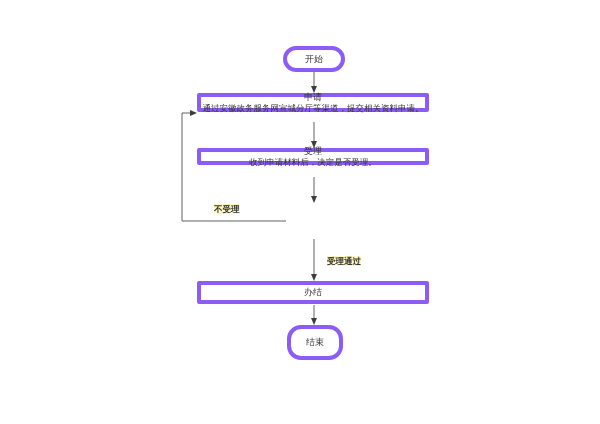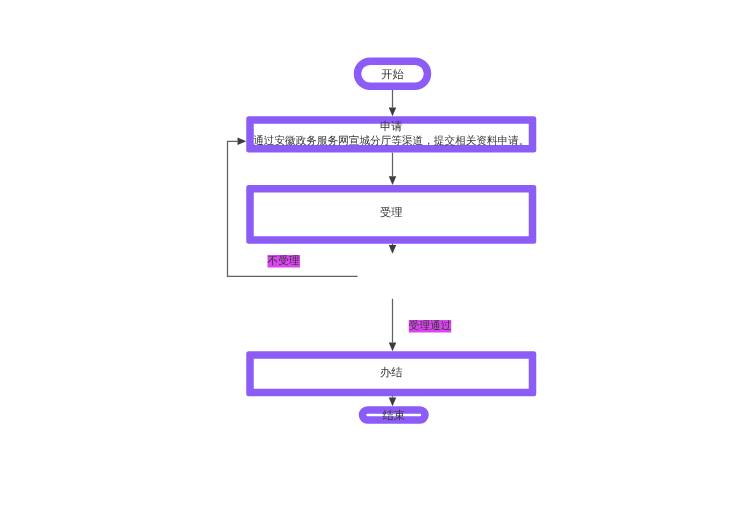--- a/index.html
+++ b/index.html
@@ -13,21 +13,21 @@
     height: 424px;
     background: #ffffff;
     font-family: "DejaVu Sans", sans-serif;
     color: #333333;
     overflow: hidden;
   }
   .node {
     position: absolute;
     box-sizing: border-box;
     background: #ffffff;
-    border: 6px solid #8b5cf6;
+    border: 4px solid #8b5cf6;
     display: flex;
     flex-direction: column;
     align-items: center;
     justify-content: center;
     text-align: right;
   }
   .terminal {
     border-radius: 14px;
     font-size: 9px;
   }
@@ -38,45 +38,46 @@
     font-size: 9px;
     line-height: 11px;
     white-space: nowrap;
   }
   .process .desc {
     font-size: 8.5px;
     line-height: 11px;
     white-space: nowrap;
   }
   #start-node   { left: 283px; top: 46px;  width: 62px;  height: 26px; }
-  #apply-node   { left: 197px; top: 93px;  width: 232px; height: 29px; }
-  #accept-node  { left: 197px; top: 148px; width: 232px; height: 47px; }
-  #complete-node{ left: 197px; top: 281px; width: 232px; height: 36px; }
-  #end-node     { left: 287px; top: 325px; width: 56px;  height: 14px; }
+  #apply-node   { left: 197px; top: 93px;  width: 232px; height: 19px; }
+  #accept-node  { left: 197px; top: 148px; width: 232px; height: 17px; }
+  #complete-node{ left: 197px; top: 281px; width: 232px; height: 23px; }
+  #end-node     { left: 287px; top: 325px; width: 56px;  height: 35px; }
   #decision-node {
     position: absolute;
     left: 285px; top: 203px;
     width: 58px; height: 36px;
   }
   #decision-node svg { position: absolute; left: 0; top: 0; }
   #decision-node .diamond-label {
     position: absolute;
     left: 0; top: 0; right: 0; bottom: 0;
     display: flex;
     align-items: center;
     justify-content: center;
     font-size: 8px;
     white-space: nowrap;
   }
   .edge-label {
     position: absolute;
     font-size: 8.5px;
     line-height: 10px;
-    background: #d946ef;
+    background: #fef9c3;
     white-space: nowrap;
+    font-weight: bold;
   }
   #reject-label { left: 214px; top: 204px; }
   #pass-label   { left: 327px; top: 256px; }
   #connector-layer {
     position: absolute;
     left: 0; top: 0;
     width: 600px; height: 424px;
   }
 </style>
 </head>
@@ -109,20 +110,21 @@
     <span>开始</span>
   </div>
 
   <div class="node process" id="apply-node">
     <div class="title">申请</div>
     <div class="desc">通过安徽政务服务网宣城分厅等渠道，提交相关资料申请。</div>
   </div>
 
   <div class="node process" id="accept-node">
     <div class="title">受理</div>
+    <div class="desc">收到申请材料后，决定是否受理。</div>
   </div>
 
 
   <div class="edge-label" id="reject-label">不受理</div>
   <div class="edge-label" id="pass-label">受理通过</div>
 
   <div class="node process" id="complete-node">
     <div class="title">办结</div>
   </div>
 

